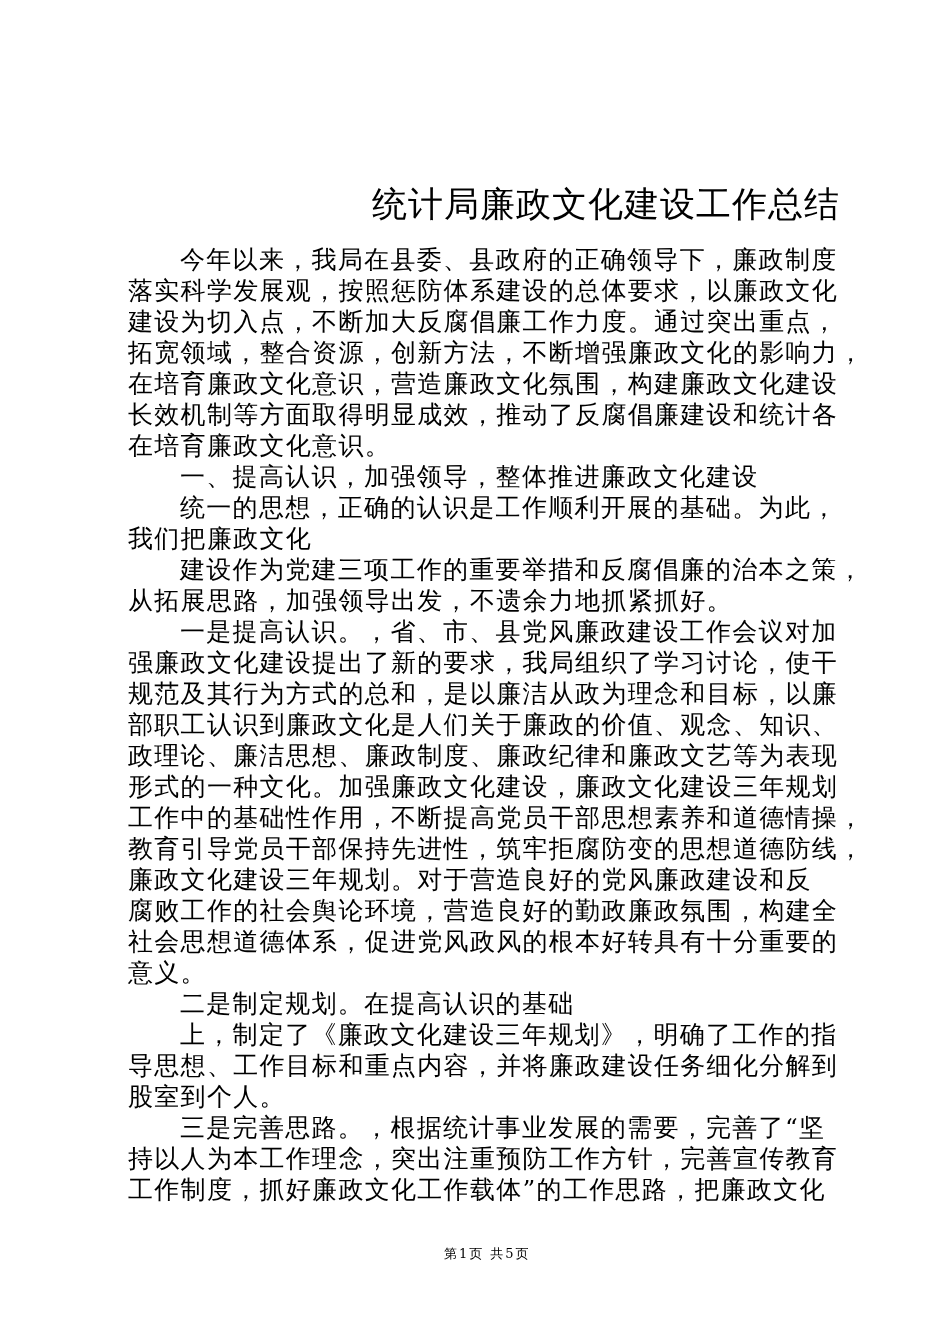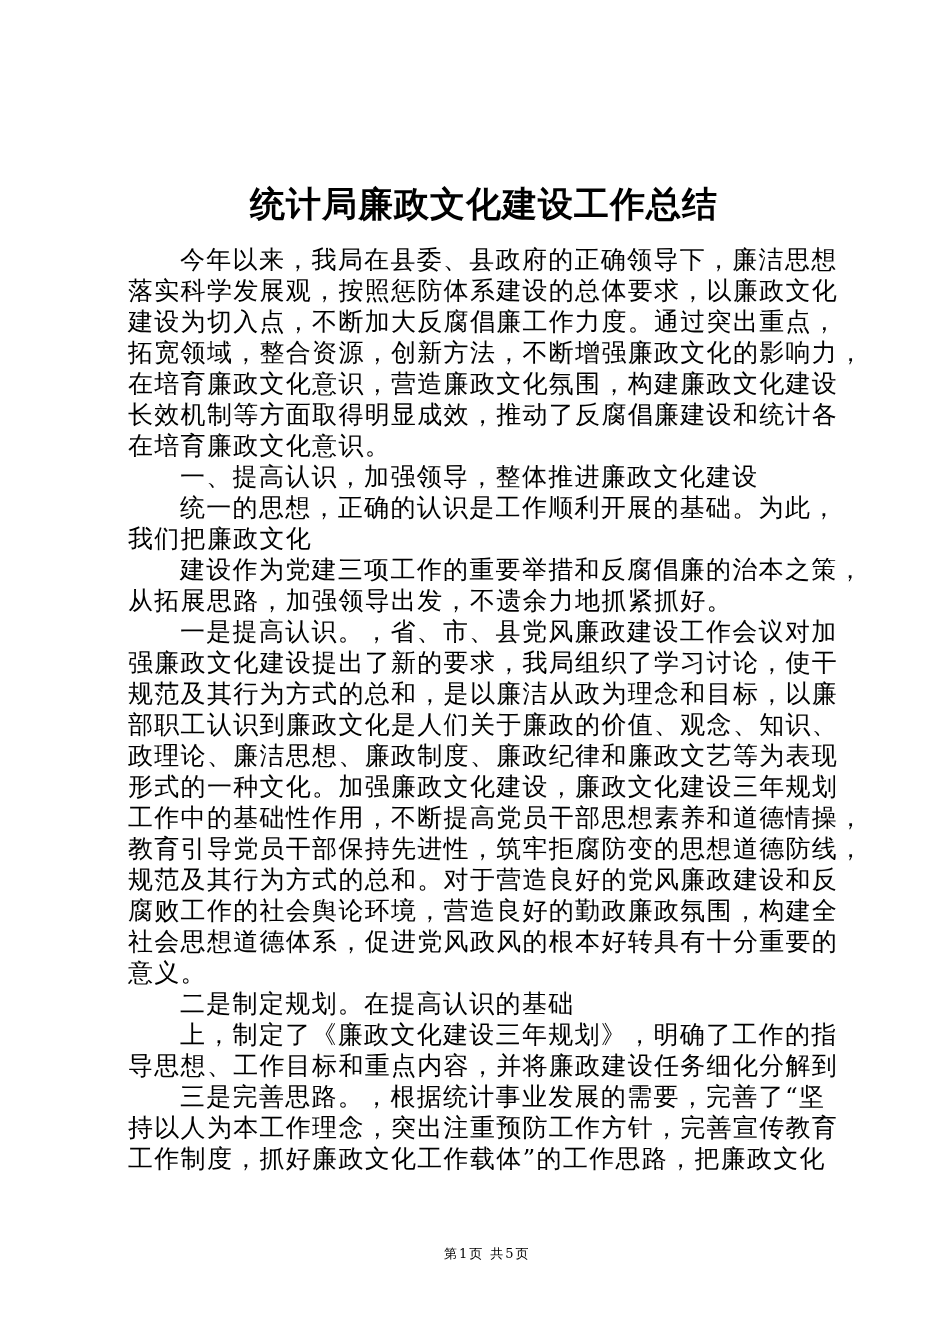--- a/index.html
+++ b/index.html
@@ -18,23 +18,23 @@
   }
   .content {
     position: absolute;
     left: 128px;
     top: 180px;
     width: 712px;
   }
   .doc-title {
     margin: 0 0 16px 0;
     font-size: 35px;
-    font-weight: bold;
+    font-weight: normal;
     line-height: 48px;
-    text-align: center;
+    text-align: right;
     letter-spacing: 1px;
     white-space: nowrap;
   }
   .body-lines {
     font-size: 25px;
     line-height: 31px;
   }
   .line {
     height: 31px;
     letter-spacing: 1.3px;
@@ -54,47 +54,48 @@
     white-space: pre;
   }
 </style>
 </head>
 <body>
 
 <div class="page">
   <div class="content">
     <h1 class="doc-title">统计局廉政文化建设工作总结</h1>
     <div class="body-lines">
-      <div class="line indent">今年以来，我局在县委、县政府的正确领导下，廉洁思想</div>
+      <div class="line indent">今年以来，我局在县委、县政府的正确领导下，廉政制度</div>
       <div class="line">落实科学发展观，按照惩防体系建设的总体要求，以廉政文化</div>
       <div class="line">建设为切入点，不断加大反腐倡廉工作力度。通过突出重点，</div>
       <div class="line">拓宽领域，整合资源，创新方法，不断增强廉政文化的影响力，</div>
       <div class="line">在培育廉政文化意识，营造廉政文化氛围，构建廉政文化建设</div>
       <div class="line">长效机制等方面取得明显成效，推动了反腐倡廉建设和统计各</div>
       <div class="line">在培育廉政文化意识。</div>
       <div class="line indent">一、提高认识，加强领导，整体推进廉政文化建设</div>
       <div class="line indent">统一的思想，正确的认识是工作顺利开展的基础。为此，</div>
       <div class="line">我们把廉政文化</div>
       <div class="line indent">建设作为党建三项工作的重要举措和反腐倡廉的治本之策，</div>
       <div class="line">从拓展思路，加强领导出发，不遗余力地抓紧抓好。</div>
       <div class="line indent">一是提高认识。，省、市、县党风廉政建设工作会议对加</div>
       <div class="line">强廉政文化建设提出了新的要求，我局组织了学习讨论，使干</div>
       <div class="line">规范及其行为方式的总和，是以廉洁从政为理念和目标，以廉</div>
       <div class="line">部职工认识到廉政文化是人们关于廉政的价值、观念、知识、</div>
       <div class="line">政理论、廉洁思想、廉政制度、廉政纪律和廉政文艺等为表现</div>
       <div class="line">形式的一种文化。加强廉政文化建设，廉政文化建设三年规划</div>
       <div class="line">工作中的基础性作用，不断提高党员干部思想素养和道德情操，</div>
       <div class="line">教育引导党员干部保持先进性，筑牢拒腐防变的思想道德防线，</div>
-      <div class="line">规范及其行为方式的总和。对于营造良好的党风廉政建设和反</div>
+      <div class="line">廉政文化建设三年规划。对于营造良好的党风廉政建设和反</div>
       <div class="line">腐败工作的社会舆论环境，营造良好的勤政廉政氛围，构建全</div>
       <div class="line">社会思想道德体系，促进党风政风的根本好转具有十分重要的</div>
       <div class="line">意义。</div>
       <div class="line indent">二是制定规划。在提高认识的基础</div>
       <div class="line indent">上，制定了《廉政文化建设三年规划》，明确了工作的指</div>
       <div class="line">导思想、工作目标和重点内容，并将廉政建设任务细化分解到</div>
+      <div class="line">股室到个人。</div>
       <div class="line indent">三是完善思路。，根据统计事业发展的需要，完善了“坚</div>
       <div class="line">持以人为本工作理念，突出注重预防工作方针，完善宣传教育</div>
       <div class="line">工作制度，抓好廉政文化工作载体”的工作思路，把廉政文化</div>
     </div>
   </div>
   <div class="footer">
     <span>第1页 共5页</span>
   </div>
 </div>
 

